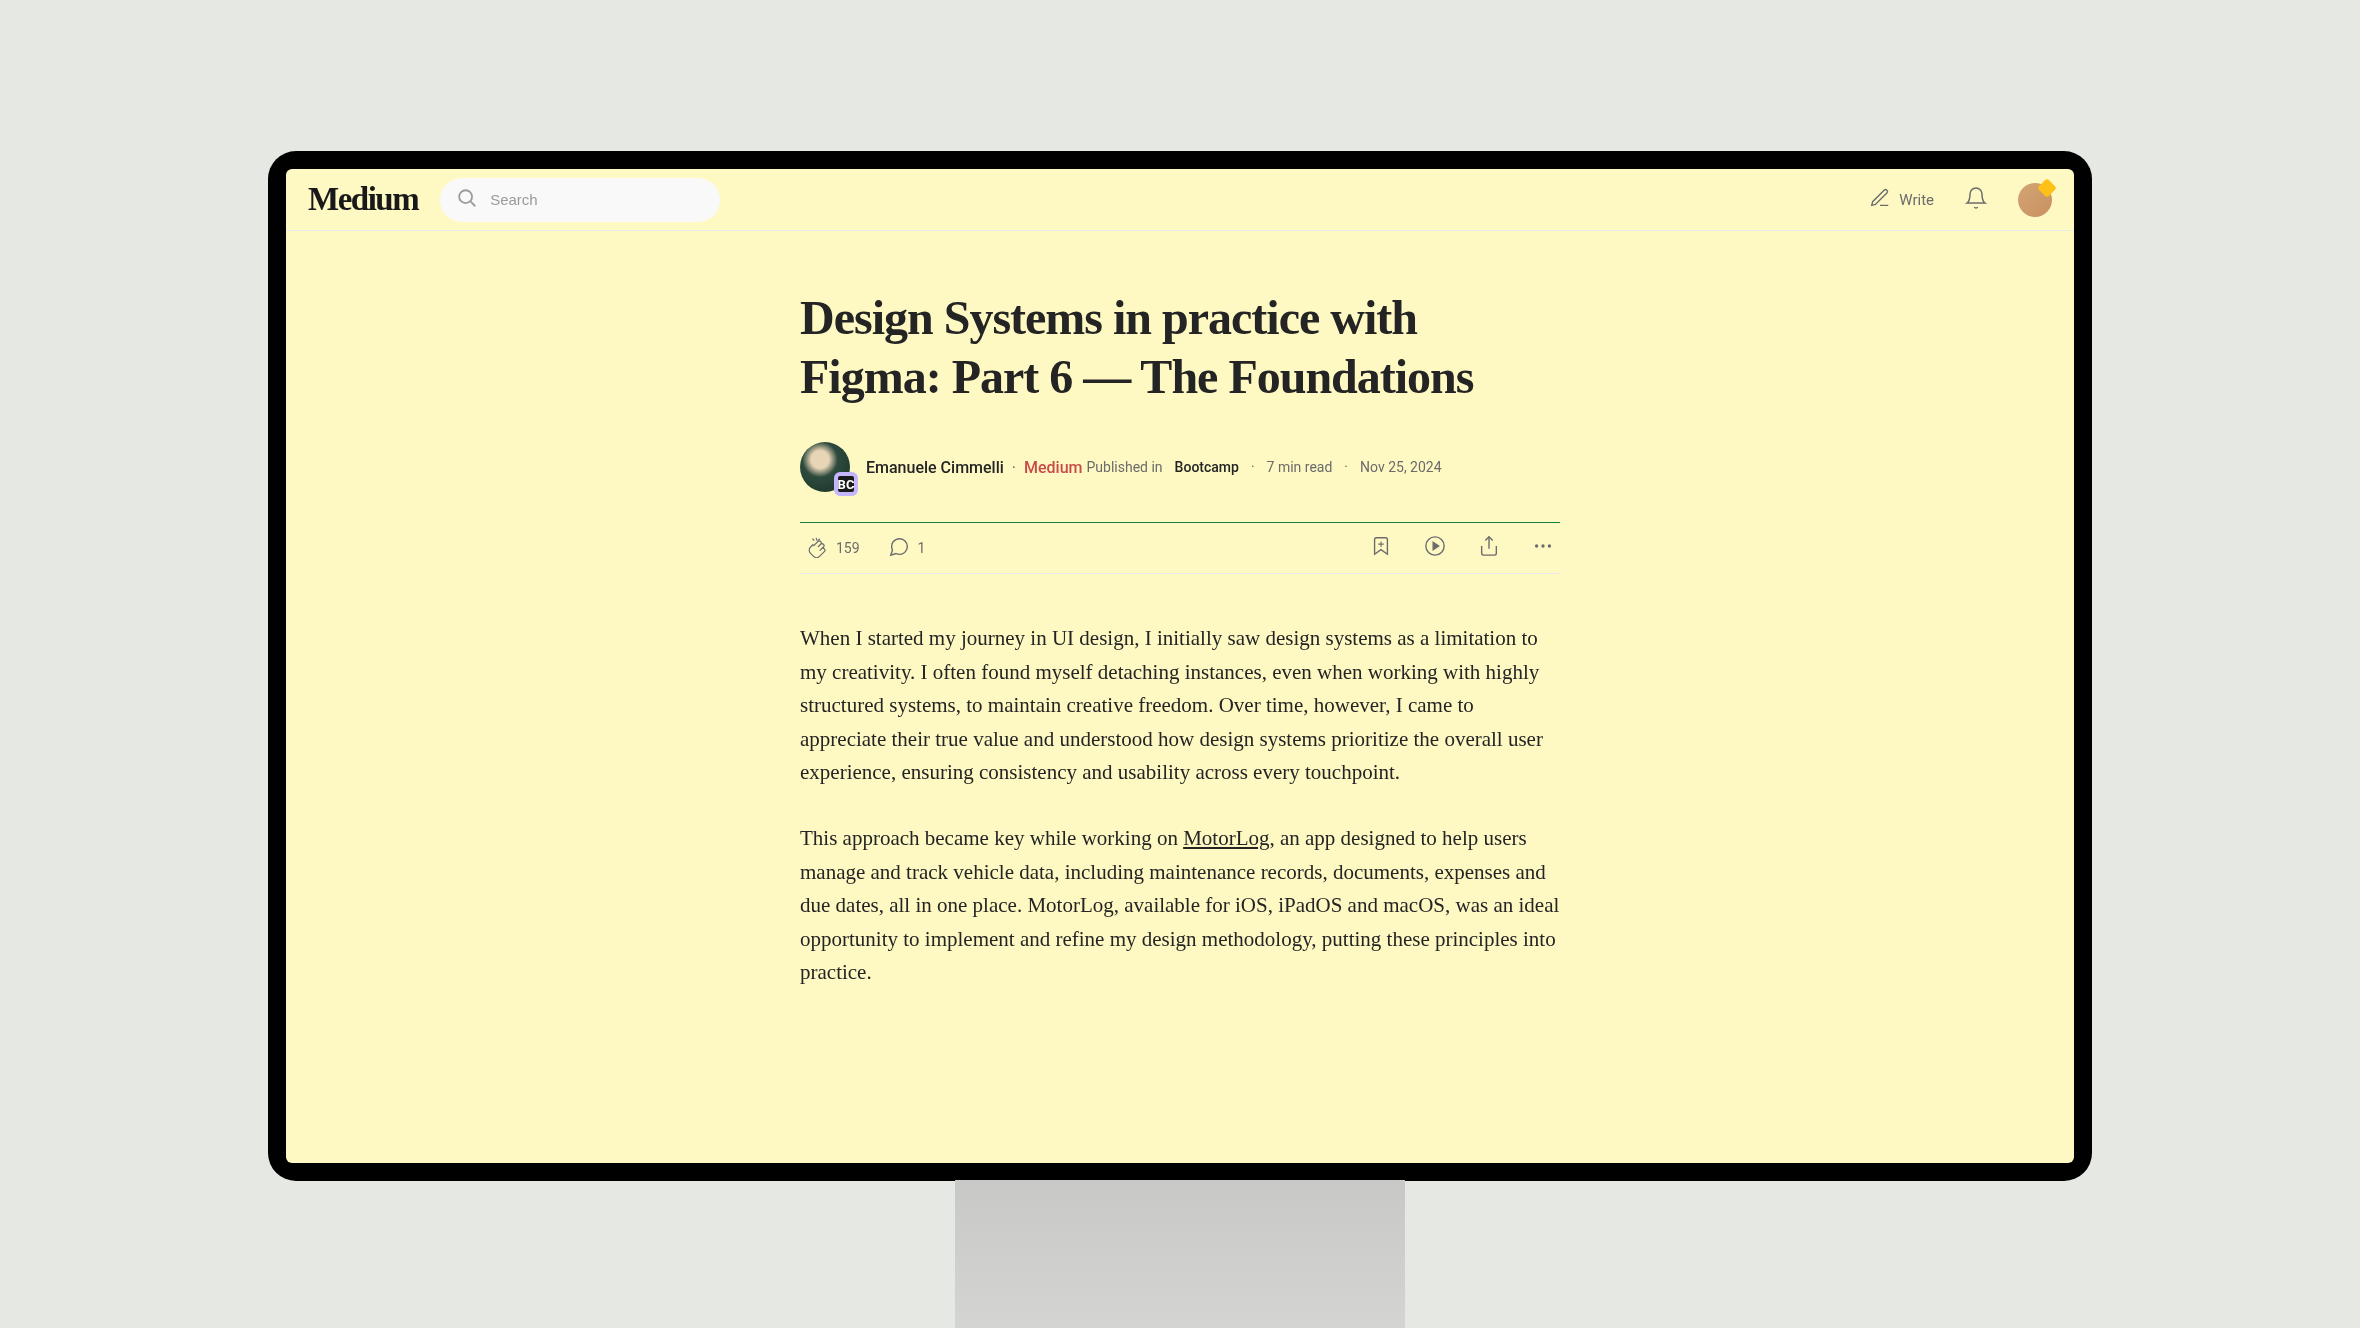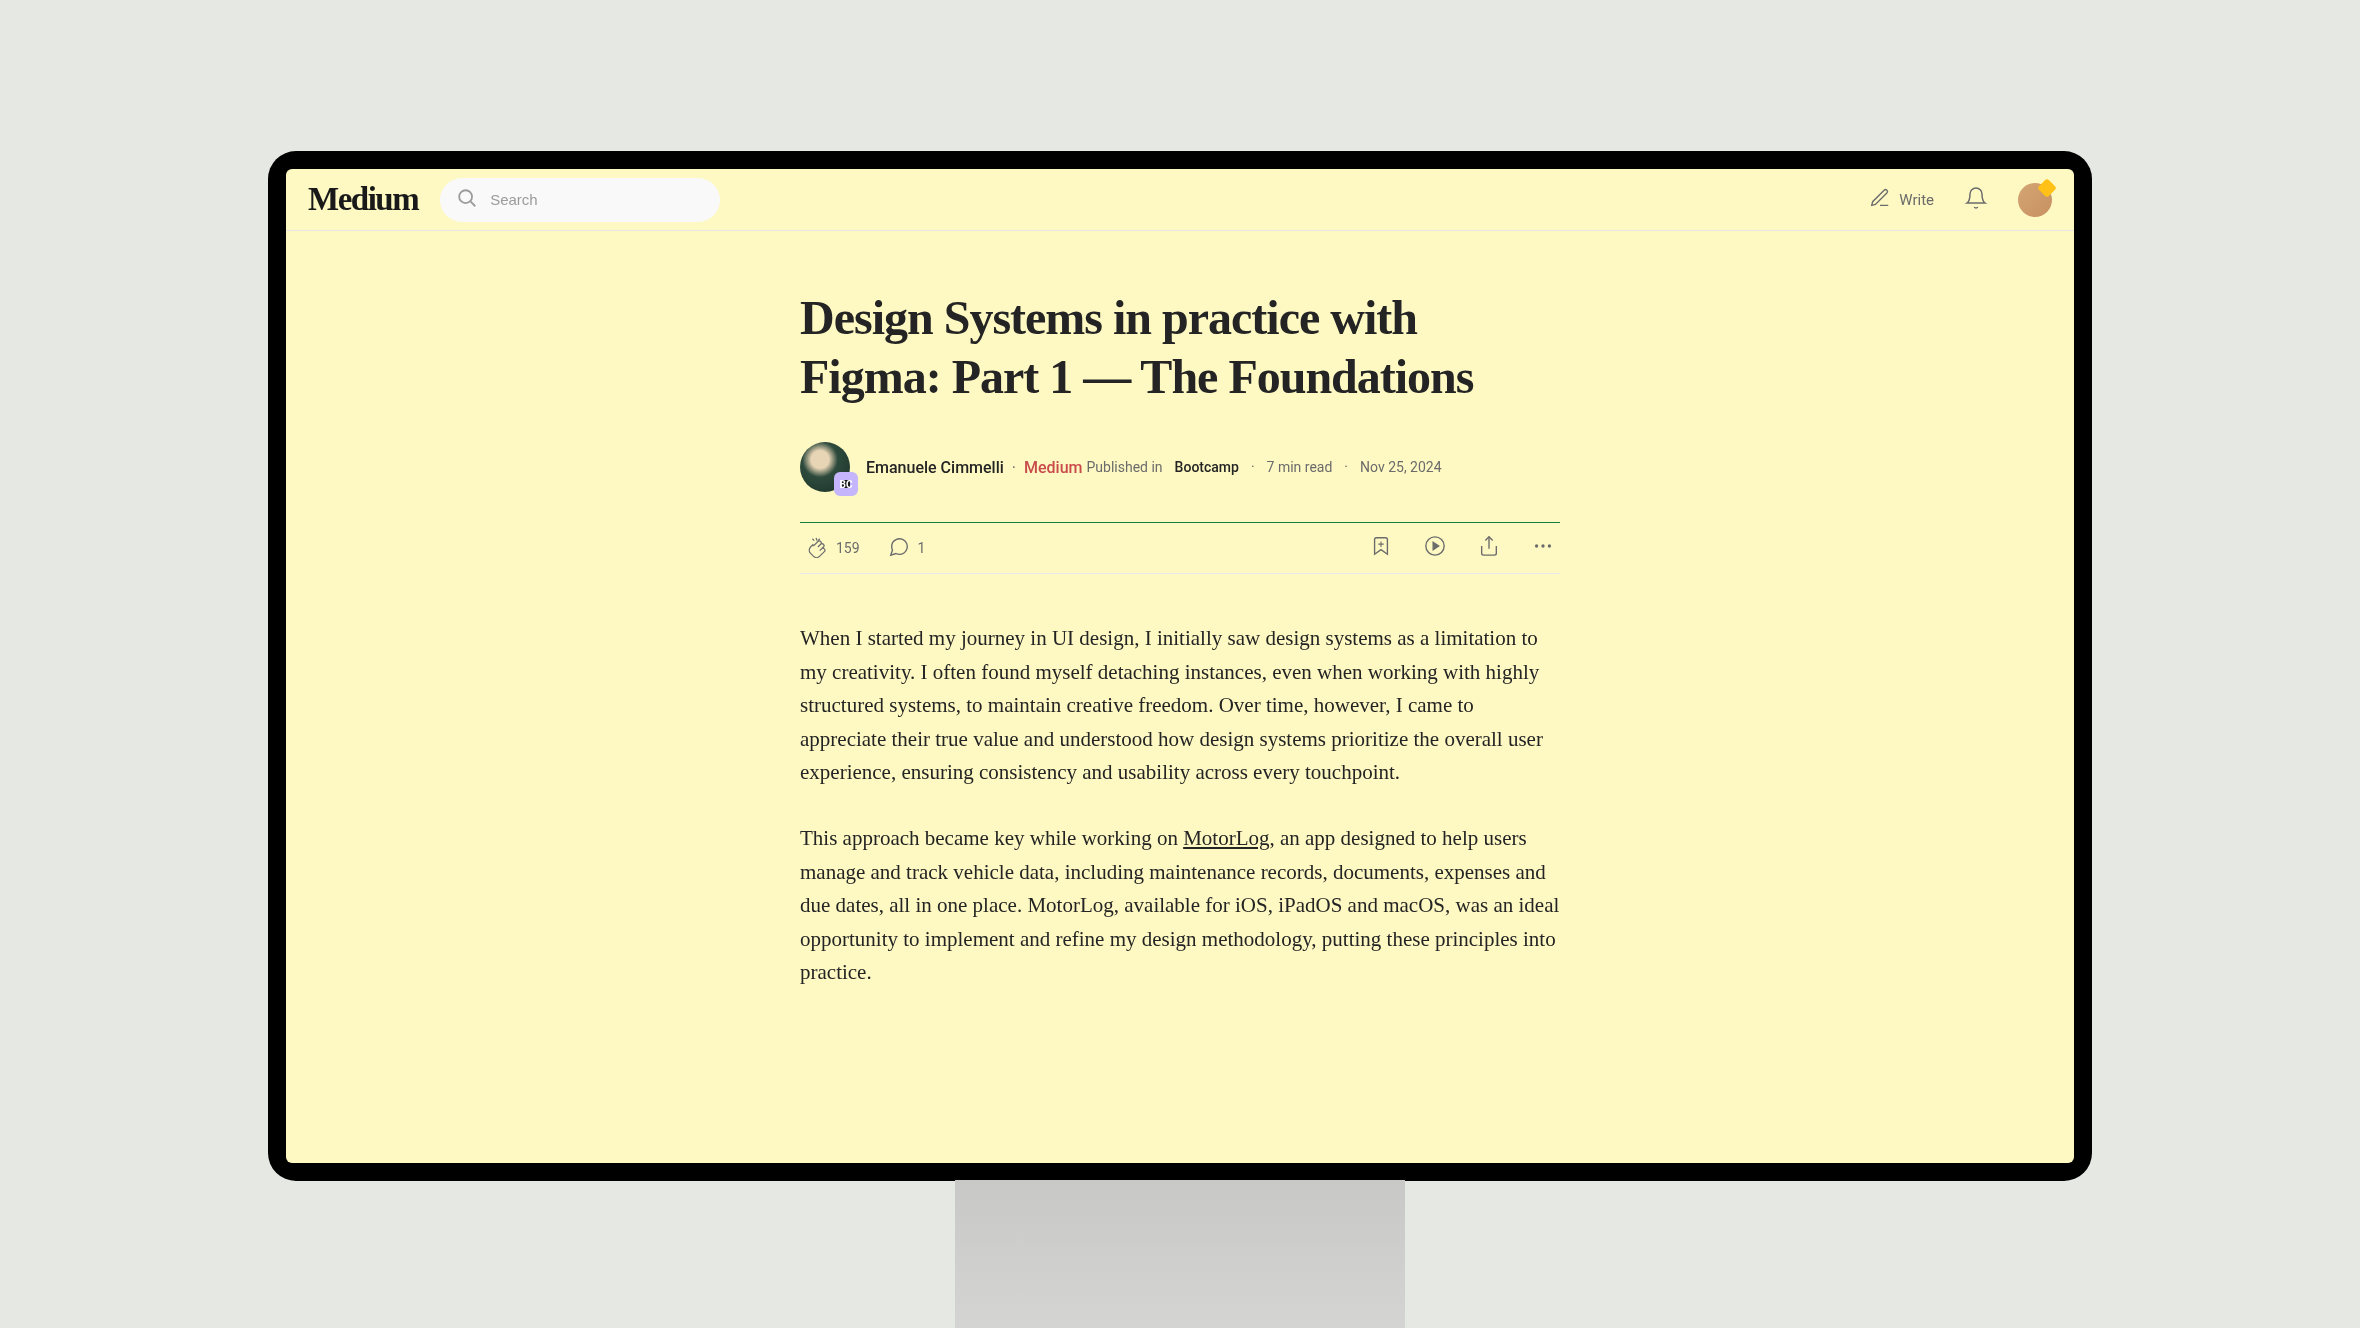--- a/index.html
+++ b/index.html
@@ -131,26 +131,26 @@
   width: 50px; height: 50px;
   border-radius: 50%;
   background: radial-gradient(circle at 40% 35%, #e8d5b5 20%, #2d4a3d 40%, #1a2f25 100%);
 }
 .author-avatar .pub-av {
   position: absolute;
   bottom: -4px; right: -8px;
   width: 24px; height: 24px;
   border-radius: 6px;
   background: #1a1a1a;
-  border: 8px solid #c4b5fd;
+  border: 4px solid #c4b5fd;
   display: flex;
   align-items: center;
   justify-content: center;
   color: #fff;
-  font-size: 10px;
+  font-size: 13px;
   font-weight: 700;
 }
 .meta-text { display: flex; flex-direction: row; gap: 4px; }
 .meta-line1 { display: flex; align-items: center; gap: 8px; font-size: 16px; }
 .author-name { color: #242424; font-weight: 500; }
 .dot { color: #6b6b6b; }
 .follow { color: #c94a4a; font-weight: 500; cursor: pointer; }
 .meta-line2 { display: flex; align-items: center; gap: 12px; font-size: 14px; color: #6b6b6b; }
 .pub-name { color: #242424; font-weight: 500; }
 .action-bar {
@@ -215,21 +215,21 @@
                 <path d="M6 8a6 6 0 0 1 12 0c0 7 3 9 3 9H3s3-2 3-9"></path>
                 <path d="M10.3 21a1.94 1.94 0 0 0 3.4 0"></path>
               </svg>
           </span>
         </div>
         <div class="avatar"></div>
       </div>
     </div>
 
     <div class="article">
-      <h1 class="title">Design Systems in practice with Figma: Part 1 — The Foundations</h1>
+      <h1 class="title">Design Systems in practice with Figma: Part 6 — The Foundations</h1>
 
       <div class="meta-row">
         <div class="author-avatar">
           <div class="main-av"></div>
           <div class="pub-av">BC</div>
         </div>
         <div class="meta-text">
           <div class="meta-line1">
             <span class="author-name">Emanuele Cimmelli</span>
             <span class="dot">·</span>

